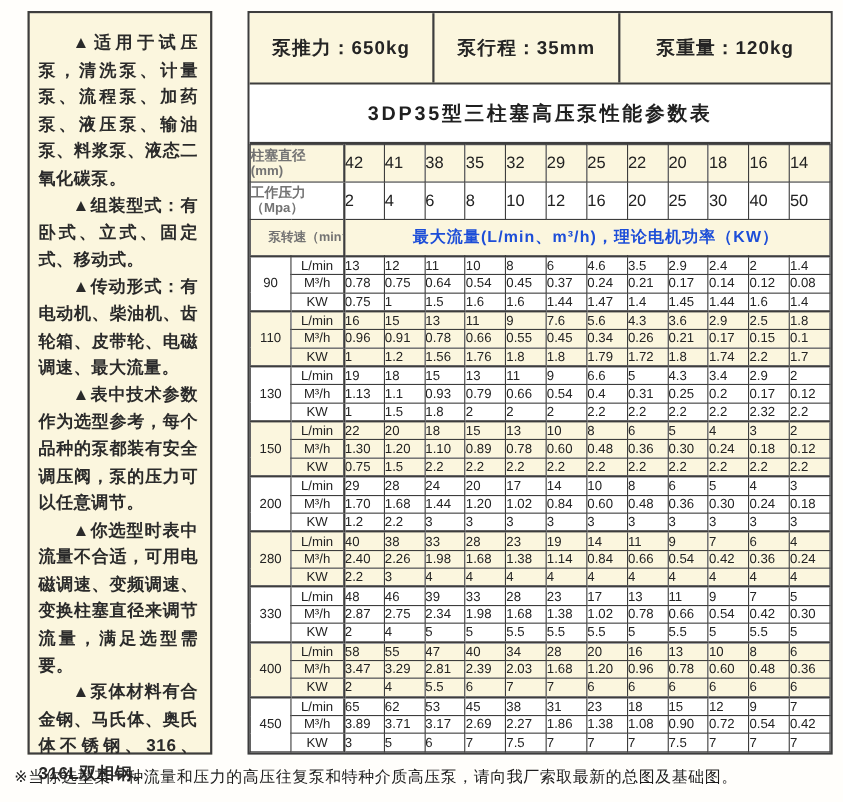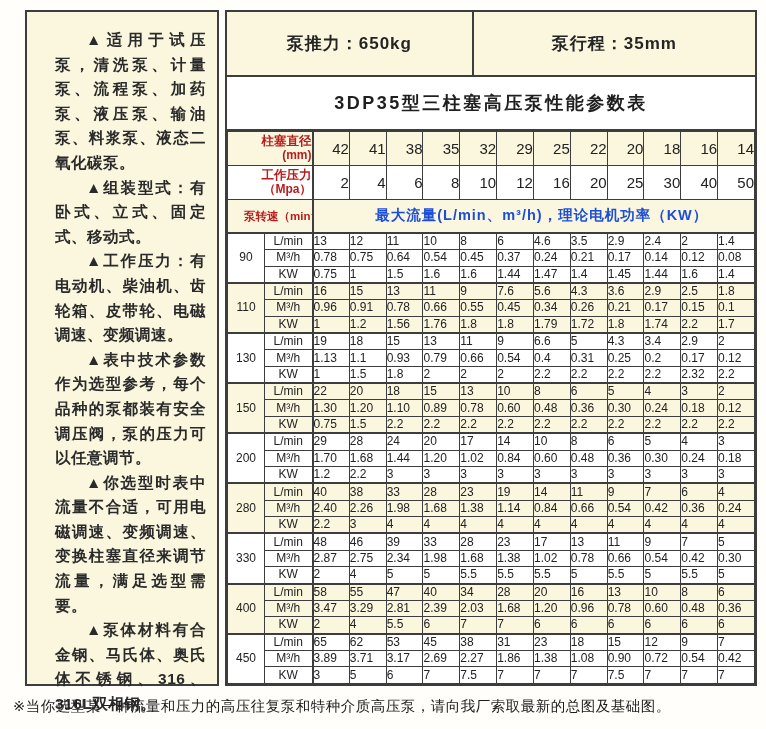--- a/index.html
+++ b/index.html
@@ -7,25 +7,25 @@
     width:766px;height:729px;
     background:#ffffff;
     font-family:"Liberation Sans","DejaVu Sans",sans-serif;
     color:#222;
     -webkit-font-smoothing:antialiased;
   }
   #canvas{position:relative;width:766px;height:729px;background:#fffefb;overflow:hidden;}
 
   
   .sidebar{
-    position:absolute;left:25px;top:10px;width:194px;height:676px;
+    position:absolute;left:25px;top:10px;width:168px;height:676px;
     box-sizing:border-box;
     background:#fbf6de;
     border:2px solid #3d3d3d;
-    padding:16px 11px 10px 28px;
+    padding:16px 11px 10px 8px;
   }
   .sidebar p{
     margin:0;
     text-indent:2em;
     font-size:15.5px;
     font-weight:bold;
     line-height:24.6px;
     text-align:justify;
     letter-spacing:0.5px;
     color:#2a2a2a;
@@ -70,31 +70,31 @@
   }
   table.params td{
     border:1px solid #3d3d3d;
     padding:0;
     overflow:hidden;
     white-space:nowrap;
   }
   tr.hrow{height:33px;}
   td.lbl{
     background:inherit;
-    text-align:right;
+    text-align:left;
     font-weight:bold;
     font-size:12.5px;
     line-height:14px;
     border-right-width:2px !important;
-    color:#b91c1c;
+    color:#737373;
   }
   td.lbl .sub{font-weight:bold;font-size:12px;}
   td.speed-lbl{font-size:11.5px;}
   td.num-head{
-    text-align:right;
+    text-align:left;
     font-size:15px;
     color:#222;
   }
   td.flow-head{
     text-align:center;
     font-size:14.5px;
     font-weight:bold;
     letter-spacing:1px;
     color:#1d4ed8;
   }
@@ -126,31 +126,32 @@
   }
 </style>
 </head>
 <body>
 
 <div id="canvas">
 
   <div class="sidebar">
     <p>▲适用于试压泵，清洗泵、计量泵、流程泵、加药泵、液压泵、输油泵、料浆泵、液态二氧化碳泵。</p>
     <p>▲组装型式：有卧式、立式、固定式、移动式。</p>
-    <p>▲工作压力：有电动机、柴油机、齿轮箱、皮带轮、电磁调速、变频调速。</p>
+    <p>▲传动形式：有电动机、柴油机、齿轮箱、皮带轮、电磁调速、最大流量。</p>
     <p>▲表中技术参数作为选型参考，每个品种的泵都装有安全调压阀，泵的压力可以任意调节。</p>
     <p>▲你选型时表中流量不合适，可用电磁调速、变频调速、变换柱塞直径来调节流量，满足选型需要。</p>
     <p>▲泵体材料有合金钢、马氏体、奥氏体不锈钢、316、316L双相钢。</p>
   </div>
 
   <div class="right-panel">
 
     <div class="top-bar">
       <div class="spec-cell">泵推力：650kg</div>
       <div class="spec-cell">泵行程：35mm</div>
+      <div class="spec-cell">泵重量：120kg</div>
     </div>
 
     <div class="title-band">3DP35型三柱塞高压泵性能参数表</div>
 
     <table class="params">
       <colgroup>
         <col style="width:37px">
         <col style="width:48px">
       </colgroup>
       <tbody>

